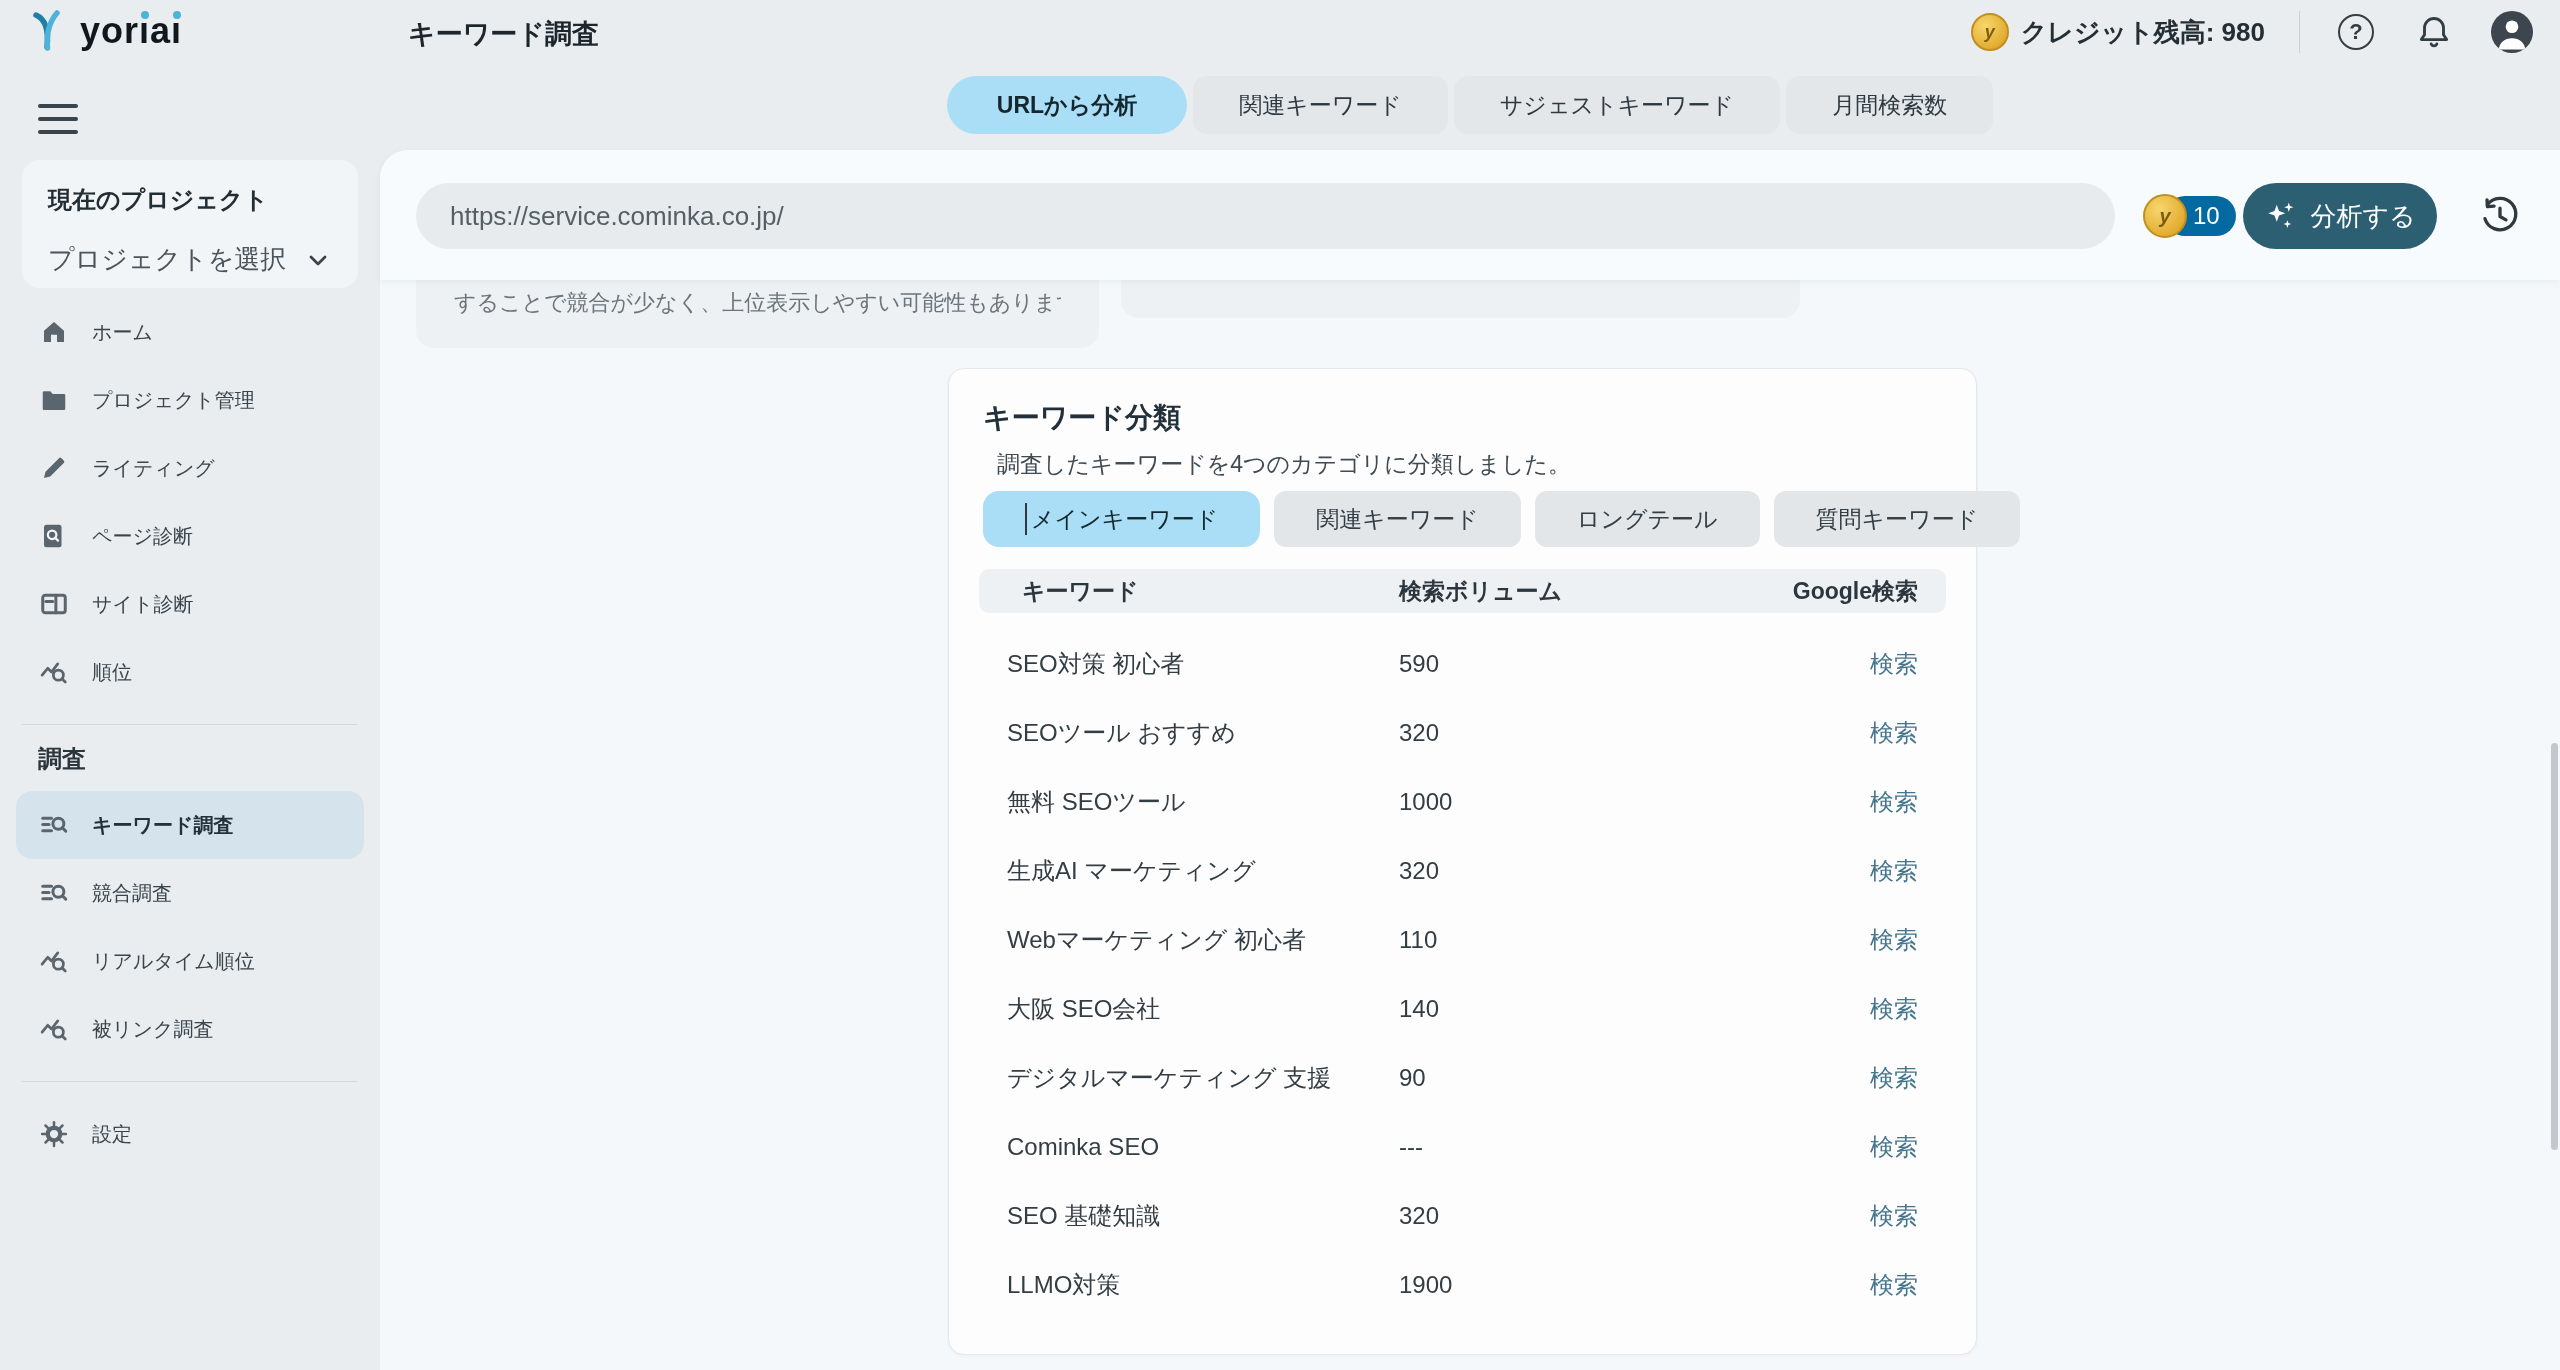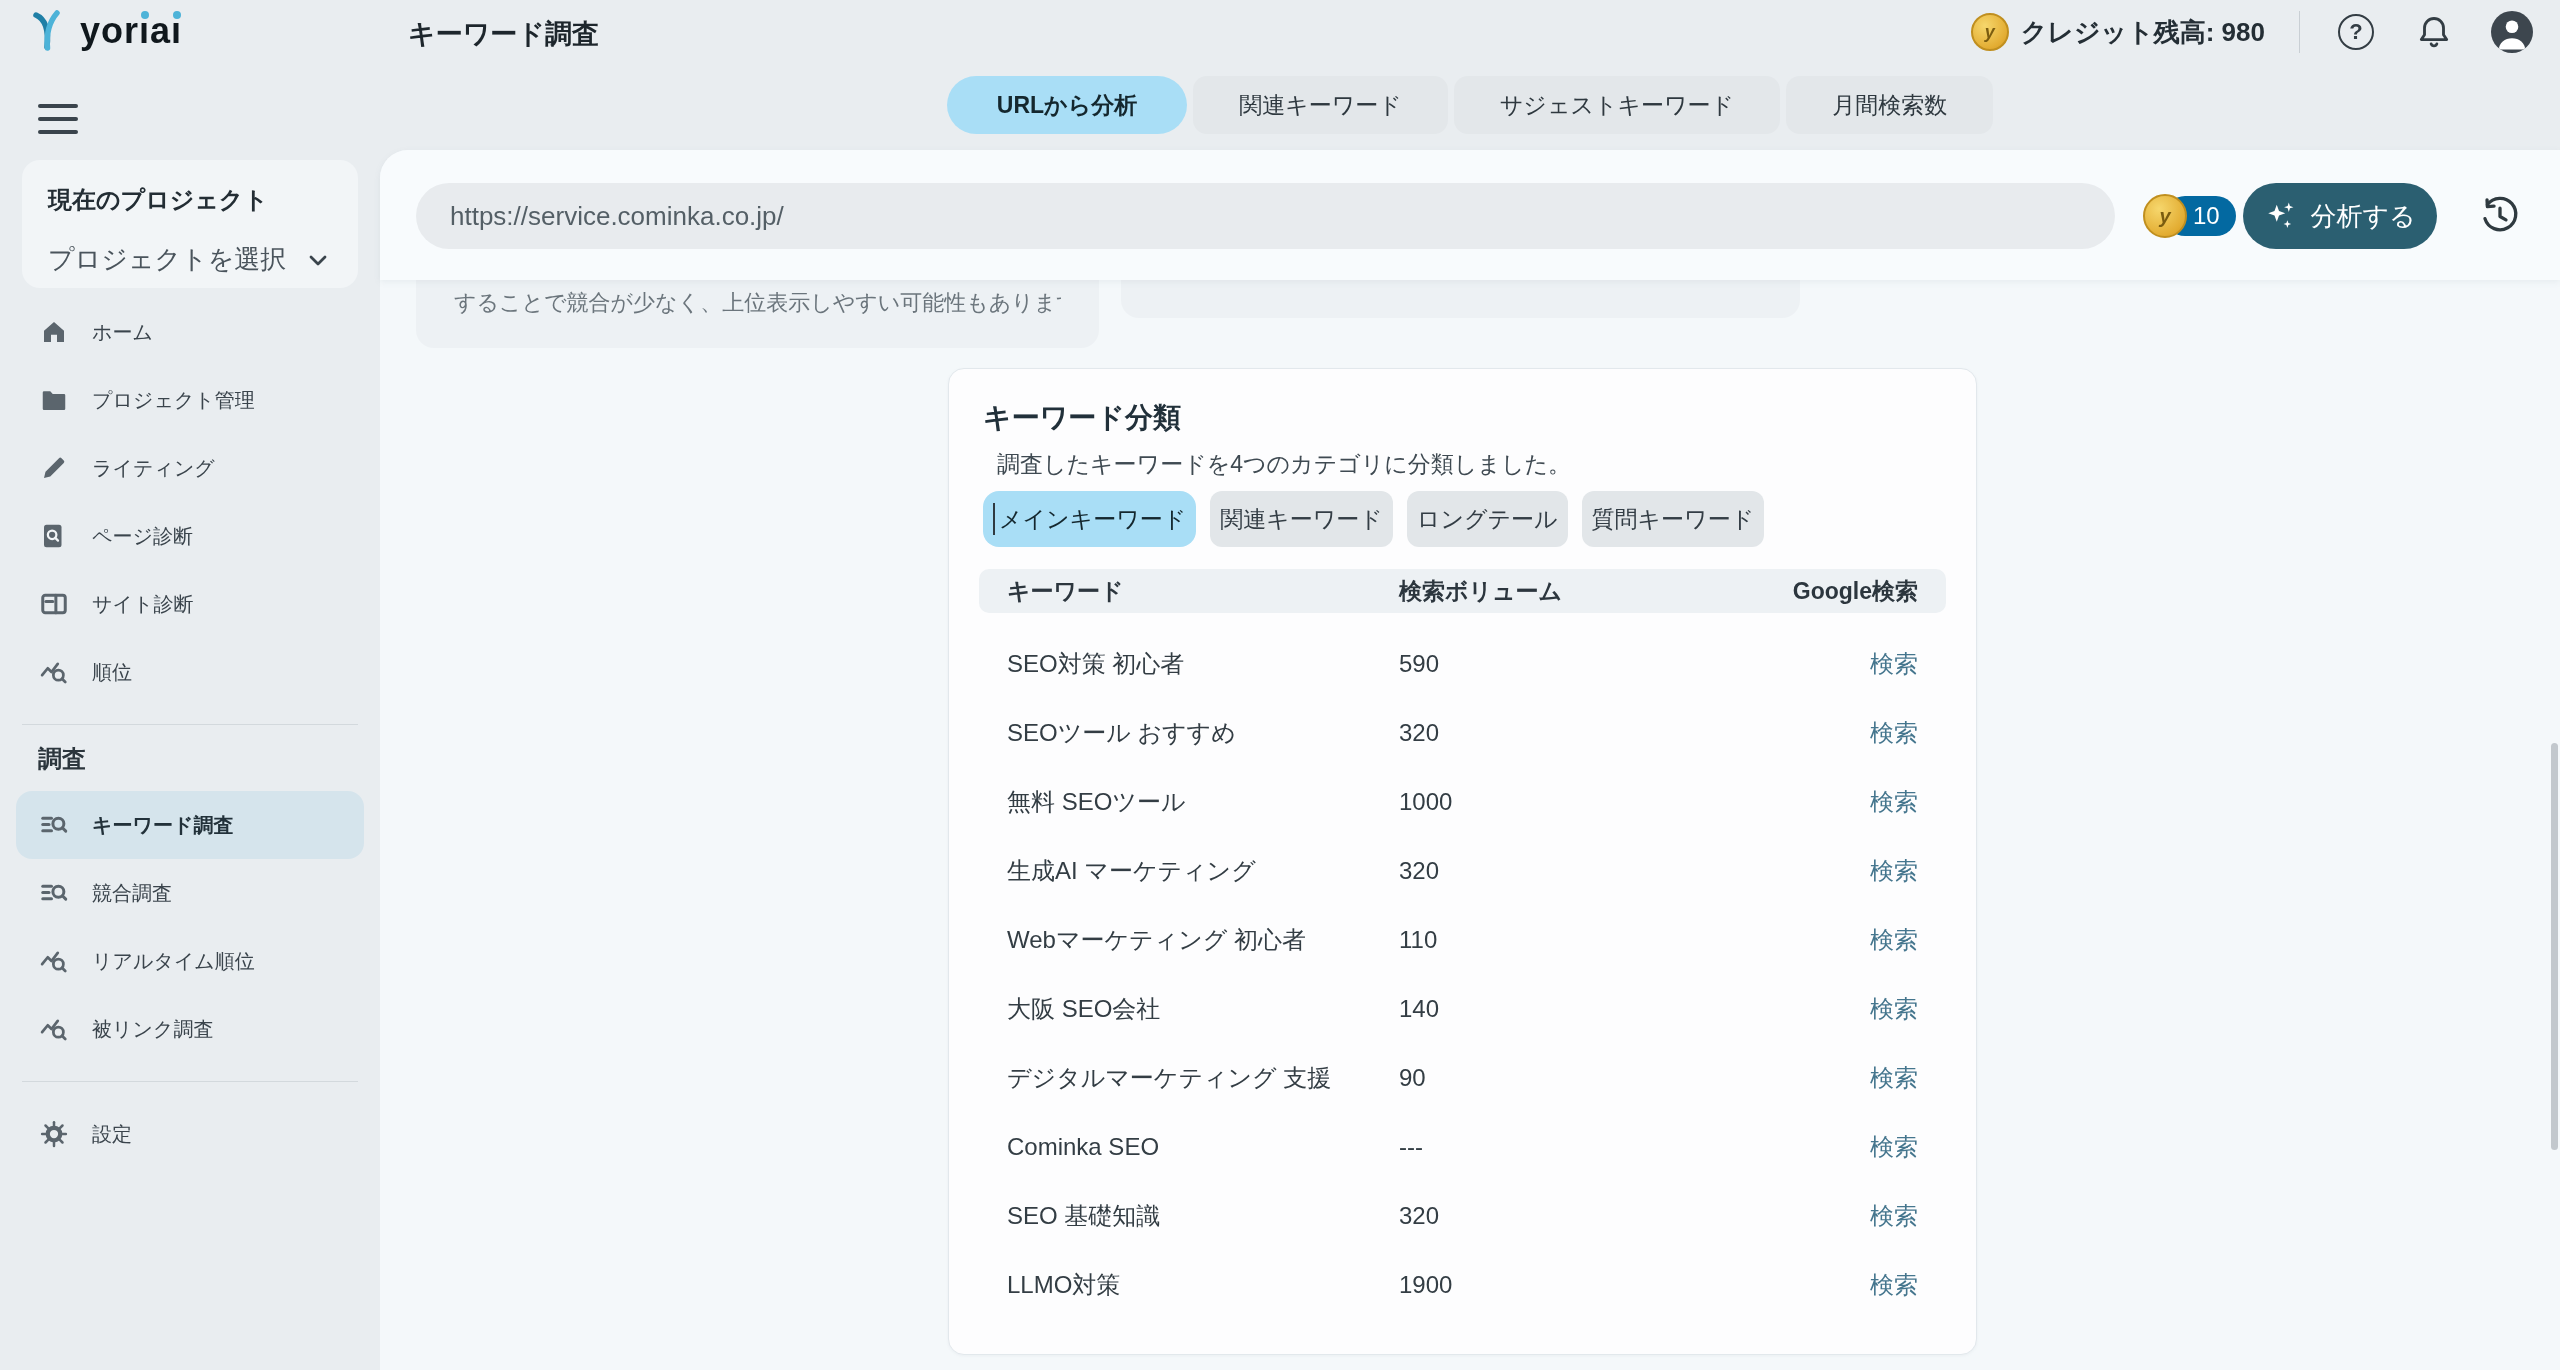--- a/index.html
+++ b/index.html
@@ -78,28 +78,28 @@
   .cut-box-left { left:36px; top:58px; width:683px; height:140px; padding:80px 38px 0 38px; }
   .cut-box-right { left:741px; top:58px; width:679px; height:110px; }
   .cut-text { font-size:22px; color:#6b757c; white-space:nowrap; overflow:hidden; }
   
   .kw-card { position:absolute; left:568px; top:218px; width:1029px; height:987px;
     background:#fdfdfe; border:1.5px solid #e2e8ec; border-radius:16px;
     box-shadow:0 1px 3px rgba(130,145,155,0.08); z-index:2; }
   .kw-title { position:absolute; left:34px; top:30px; font-size:28px; font-weight:bold; color:#21303a; }
   .kw-subtitle { position:absolute; left:48px; top:80px; font-size:23px; color:#3f4a52; }
   .chips { position:absolute; left:34px; top:122px; display:flex; gap:14px; }
-  .chip { height:56px; padding:0 10px; display:flex; align-items:center; background:#e2e6e9;
+  .chip { height:56px; padding:0 42px; display:flex; align-items:center; background:#e2e6e9;
     border-radius:12px; font-size:23px; color:#333d45; cursor:pointer; white-space:nowrap; }
   .chip.active { background:#a9def6; border-radius:16px; color:#14272e; }
   .caret { width:2px; height:32px; background:#2f3940; margin-right:4px; }
   .tbl-head { position:absolute; left:30px; right:30px; top:200px; height:44px;
     background:#edf1f4; border-radius:10px; display:flex; align-items:center;
     font-size:23px; font-weight:bold; color:#2c363e; }
-  .th-kw { padding-left:28px; width:420px; }
+  .th-kw { padding-left:43px; width:420px; }
   .th-vol { width:320px; }
   .th-g { margin-left:auto; padding-right:28px; }
   .tbl-rows { position:absolute; left:30px; right:30px; top:260px; }
   .tr { height:69px; display:flex; align-items:center; font-size:24px; color:#333d44; }
   .td-kw { padding-left:28px; width:420px; white-space:nowrap; }
   .td-vol { width:320px; }
   .td-link { margin-left:auto; padding-right:28px; color:#45768e; cursor:pointer; }
   
   .scroll-thumb { position:absolute; right:2px; top:743px; width:7px; height:407px;
     border-radius:4px; background:#c2c8cd; z-index:9; cursor:pointer; }

